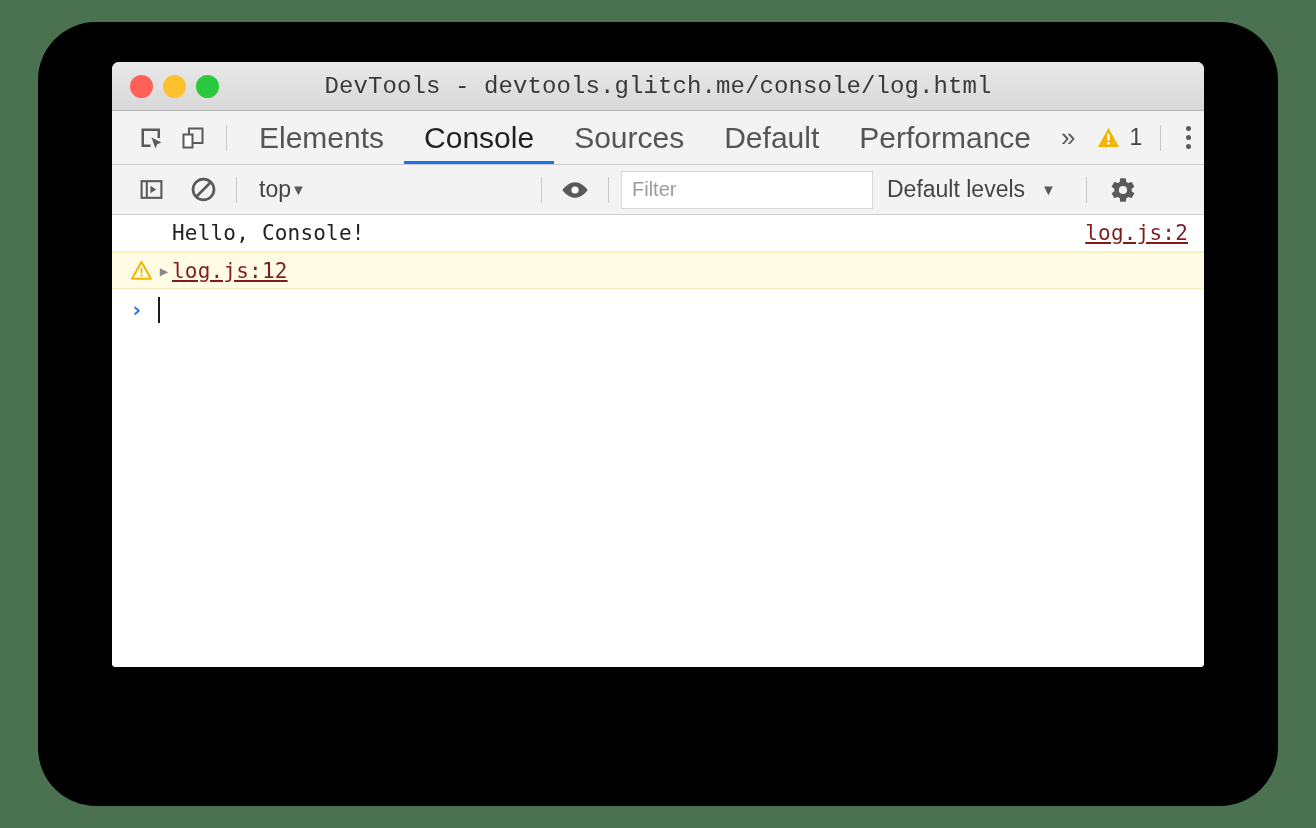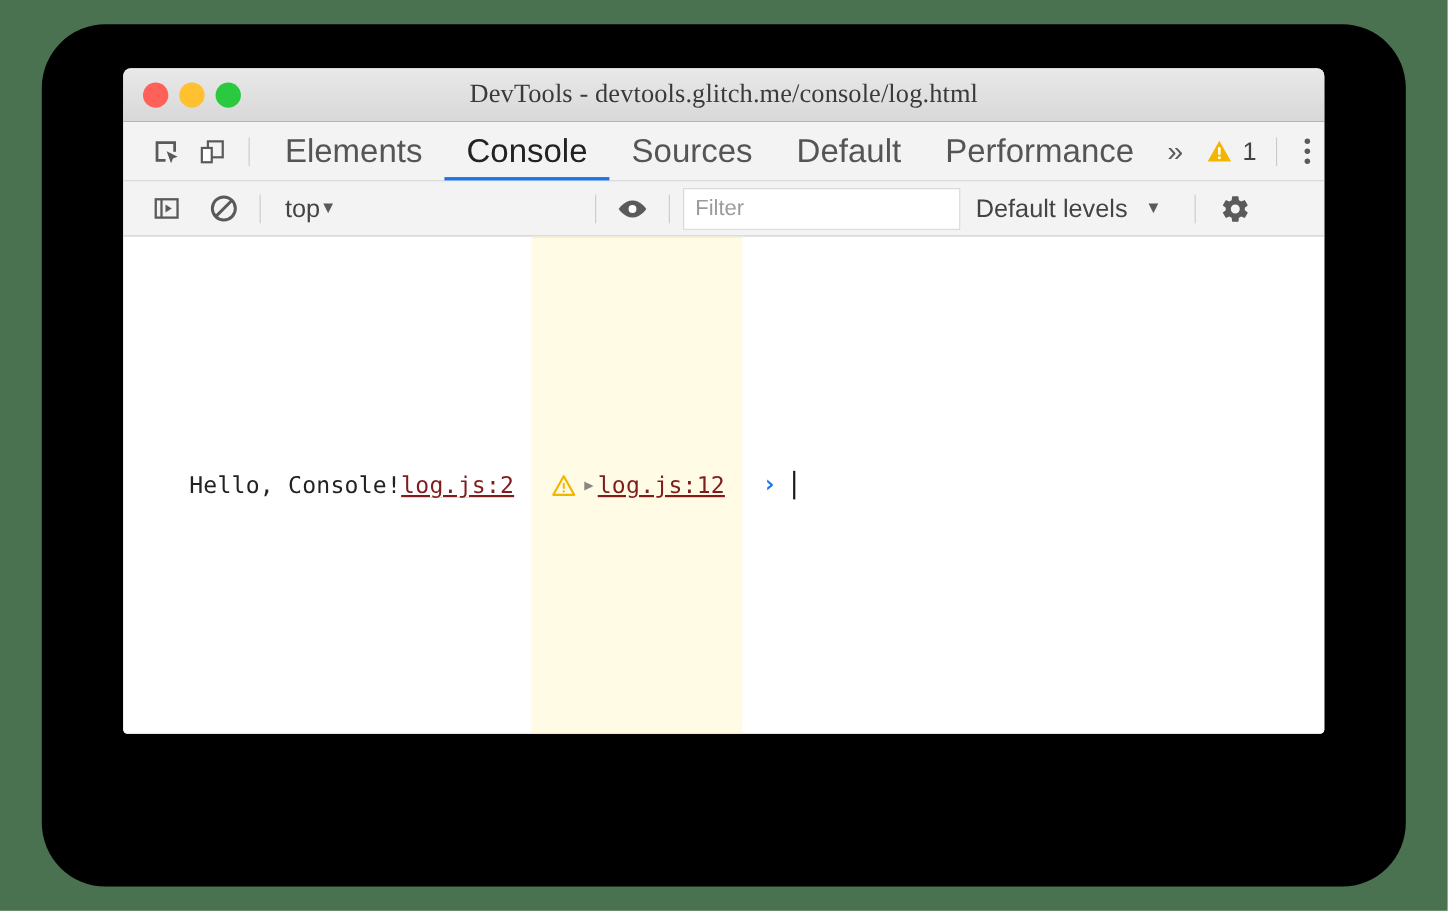--- a/index.html
+++ b/index.html
@@ -64,21 +64,21 @@
     height: 23px;
     border-radius: 50%;
     display: block;
   }
   .light.close   { background: #ff6159; }
   .light.min     { background: #ffc130; }
   .light.max     { background: #2ac940; }
   #window-title {
     font-size: 24px;
     color: #3a3a3a;
-    font-family: Liberation Serif, serif;
+    font-family: Liberation Mono, monospace;
     letter-spacing: 0.1px;
     white-space: nowrap;
   }
 
   
   #tabbar {
     position: relative;
     height: 54px;
     flex: 0 0 54px;
     background: #f3f3f3;
@@ -217,21 +217,21 @@
     align-items: center;
     justify-content: center;
   }
 
   
   #console-body {
     flex: 1 1 auto;
     background: #ffffff;
     overflow: hidden;
     display: flex;
-    flex-direction: row;
+    flex-direction: column;
   }
   .msg {
     position: relative;
     display: flex;
     align-items: center;
     min-height: 37px;
     padding: 0 16px 0 18px;
     box-sizing: border-box;
     font-family: "DejaVu Sans Mono", monospace;
     font-size: 21px;

